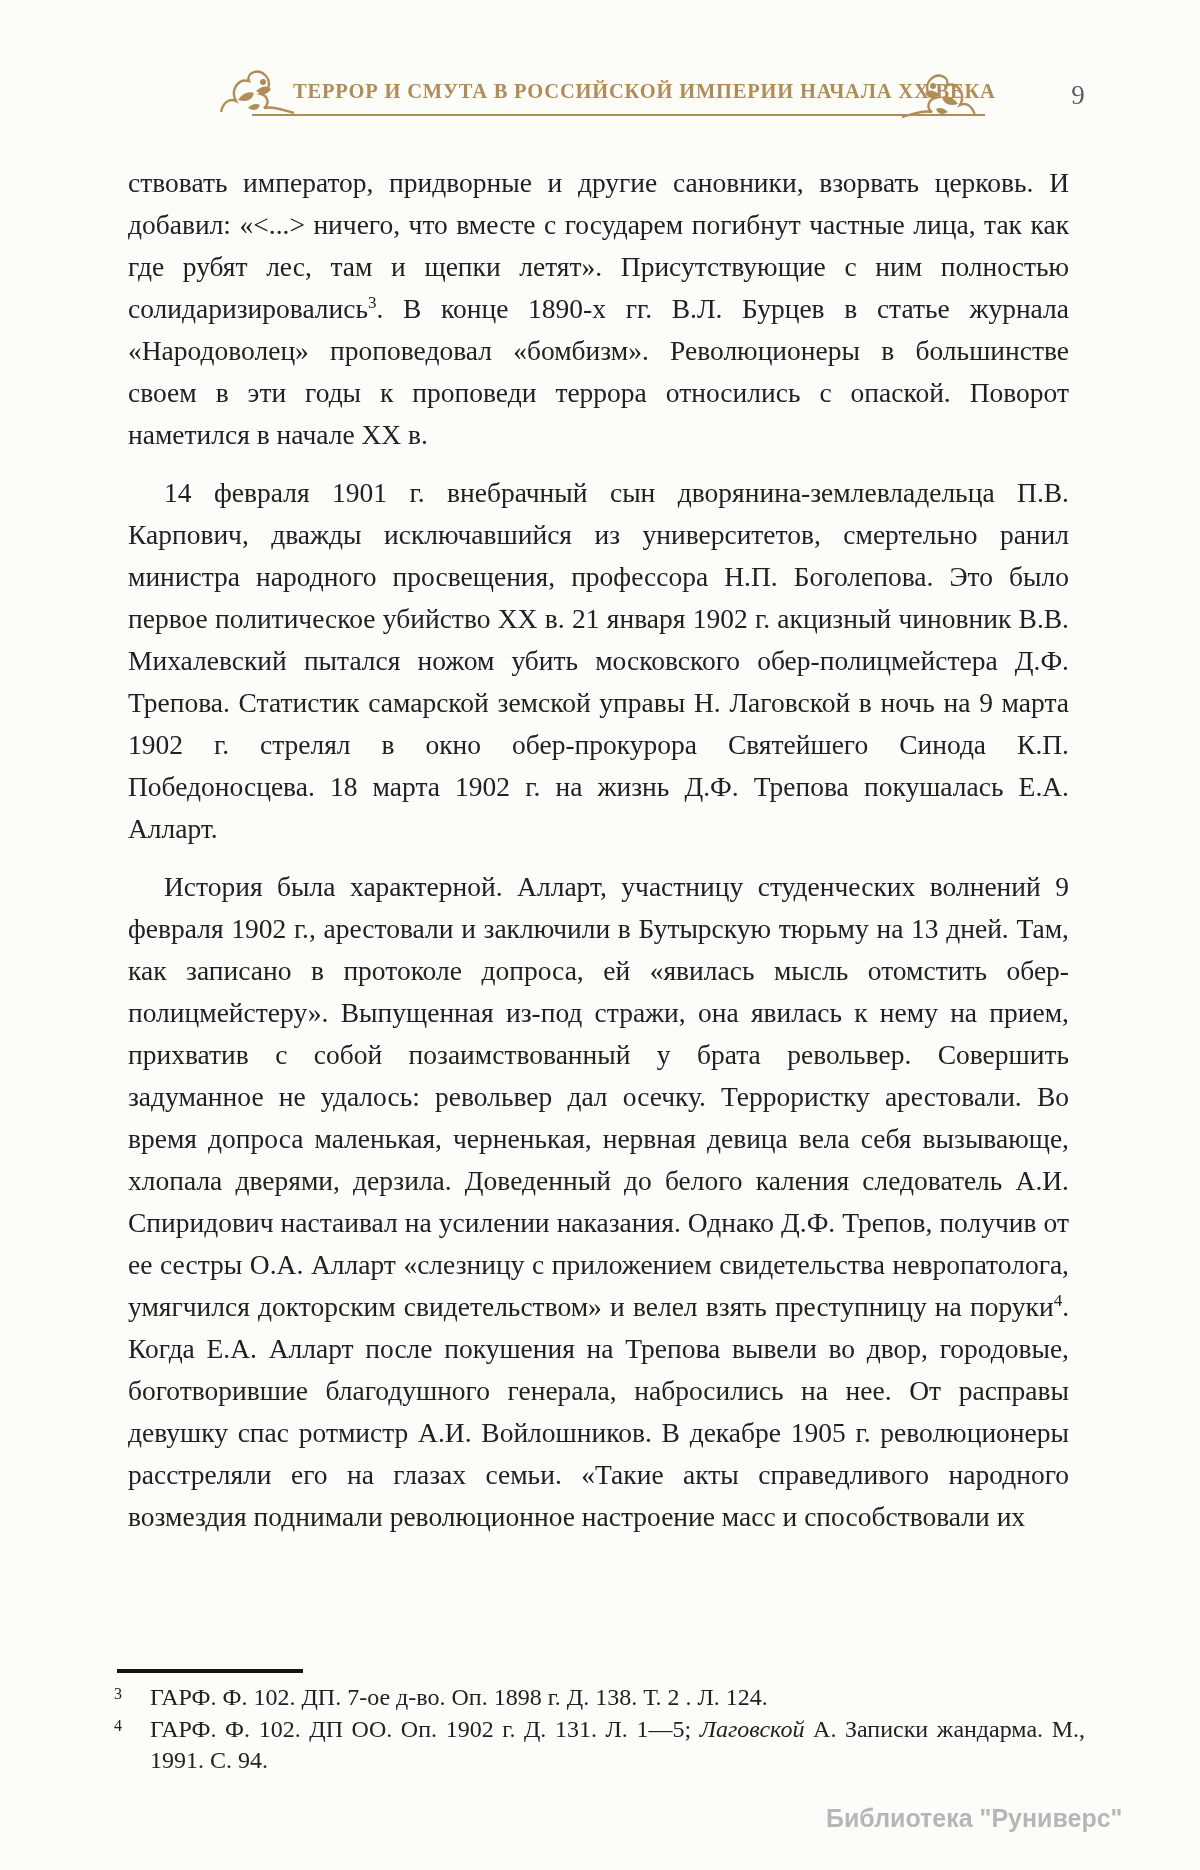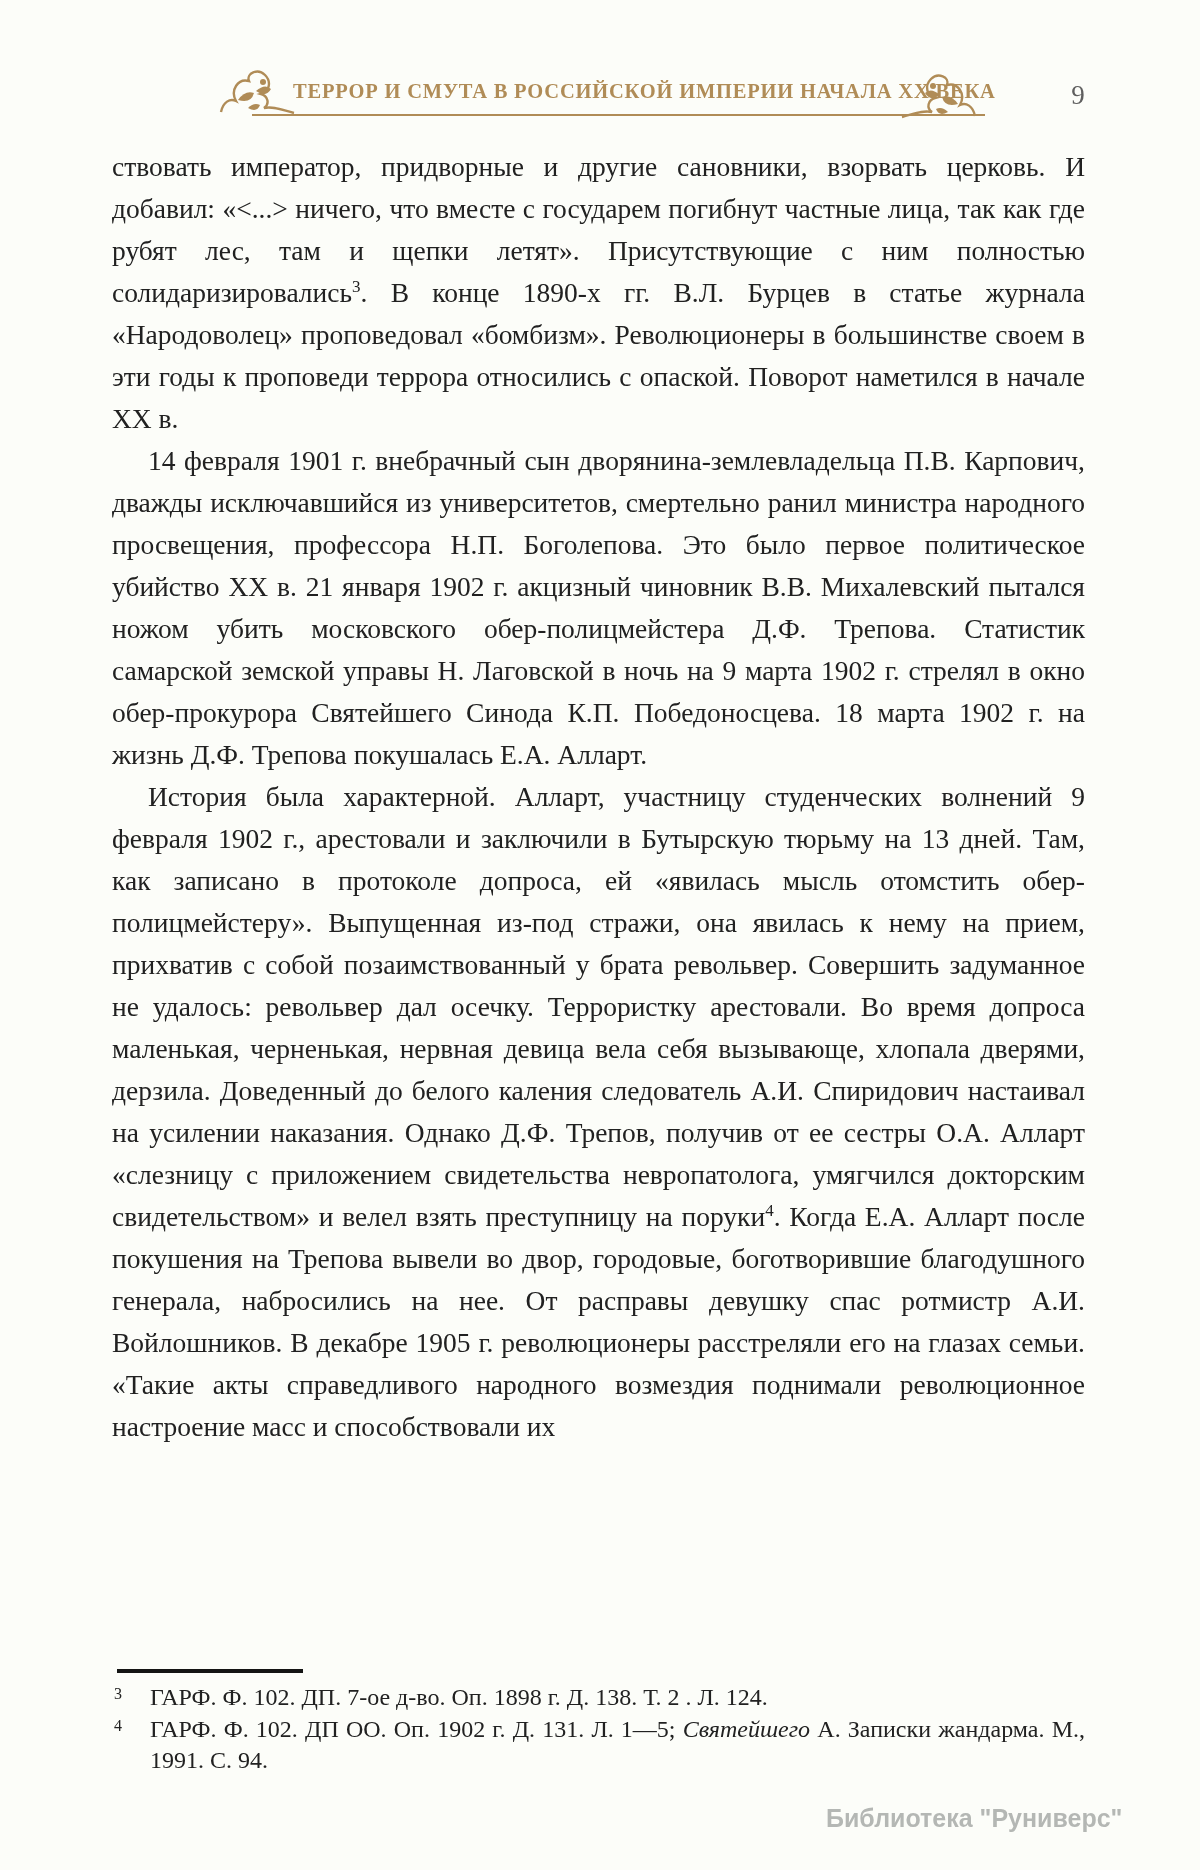--- a/index.html
+++ b/index.html
@@ -32,21 +32,21 @@
     position:absolute;left:1056px;top:80px;width:44px;
     text-align:center;font-size:27px;color:#5f5f5f;
   }
 
   
   .body-text{
     position:absolute;left:112px;top:146px;width:973px;
     font-size:27.5px;line-height:42px;color:#212121;
     text-align:justify;
   }
-  .body-text p{margin:0;}
+  .body-text p{margin:16px;}
   .body-text p.indent{text-indent:36px;}
   .body-text sup{font-size:17px;line-height:0;}
 
   
   .fn-sep{
     position:absolute;left:117px;top:1669px;width:186px;height:4px;
     background:#141414;
   }
   .footnotes{
     position:absolute;left:112px;top:1682px;width:973px;
@@ -98,18 +98,18 @@
 
   <div class="body-text">
       <p class="">ствовать император, придворные и другие сановники, взорвать церковь. И добавил: «&lt;...&gt; ничего, что вместе с государем погибнут частные лица, так как где рубят лес, там и щепки летят». Присутствующие с ним полностью солидаризировались<sup>3</sup>. В конце 1890-х гг. В.Л. Бурцев в статье журнала «Народоволец» проповедовал «бомбизм». Революционеры в большинстве своем в эти годы к проповеди террора относились с опаской. Поворот наметился в начале XX в.</p>
       <p class="indent">14 февраля 1901 г. внебрачный сын дворянина-землевладельца П.В. Карпович, дважды исключавшийся из университетов, смертельно ранил министра народного просвещения, профессора Н.П. Боголепова. Это было первое политическое убийство XX в. 21 января 1902 г. акцизный чиновник В.В. Михалевский пытался ножом убить московского обер-полицмейстера Д.Ф. Трепова. Статистик самарской земской управы Н. Лаговской в ночь на 9 марта 1902 г. стрелял в окно обер-прокурора Святейшего Синода К.П. Победоносцева. 18 марта 1902 г. на жизнь Д.Ф. Трепова покушалась Е.А. Алларт.</p>
       <p class="indent">История была характерной. Алларт, участницу студенческих волнений 9 февраля 1902 г., арестовали и заключили в Бутырскую тюрьму на 13 дней. Там, как записано в протоколе допроса, ей «явилась мысль отомстить обер-полицмейстеру». Выпущенная из-под стражи, она явилась к нему на прием, прихватив с собой позаимствованный у брата револьвер. Совершить задуманное не удалось: револьвер дал осечку. Террористку арестовали. Во время допроса маленькая, черненькая, нервная девица вела себя вызывающе, хлопала дверями, дерзила. Доведенный до белого каления следователь А.И. Спиридович настаивал на усилении наказания. Однако Д.Ф. Трепов, получив от ее сестры О.А. Алларт «слезницу с приложением свидетельства невропатолога, умягчился докторским свидетельством» и велел взять преступницу на поруки<sup>4</sup>. Когда Е.А. Алларт после покушения на Трепова вывели во двор, городовые, боготворившие благодушного генерала, набросились на нее. От расправы девушку спас ротмистр А.И. Войлошников. В декабре 1905 г. революционеры расстреляли его на глазах семьи. «Такие акты справедливого народного возмездия поднимали революционное настроение масс и способствовали их</p>
     </div>
 
   <div class="fn-sep"></div>
   <div class="footnotes">
       <div class="footnote"><span class="fn-marker">3</span>ГАРФ. Ф. 102. ДП. 7-ое д-во. Оп. 1898 г. Д. 138. Т. 2 . Л. 124.</div>
-      <div class="footnote"><span class="fn-marker">4</span>ГАРФ. Ф. 102. ДП ОО. Оп. 1902 г. Д. 131. Л. 1—5; <i>Святейшего</i> А. Записки жандарма. М., 1991. С. 94.</div>
+      <div class="footnote"><span class="fn-marker">4</span>ГАРФ. Ф. 102. ДП ОО. Оп. 1902 г. Д. 131. Л. 1—5; <i>Лаговской</i> А. Записки жандарма. М., 1991. С. 94.</div>
     </div>
 
   <div class="watermark">Библиотека "Руниверс"</div>
 
 </div>
 
 </body></html>

